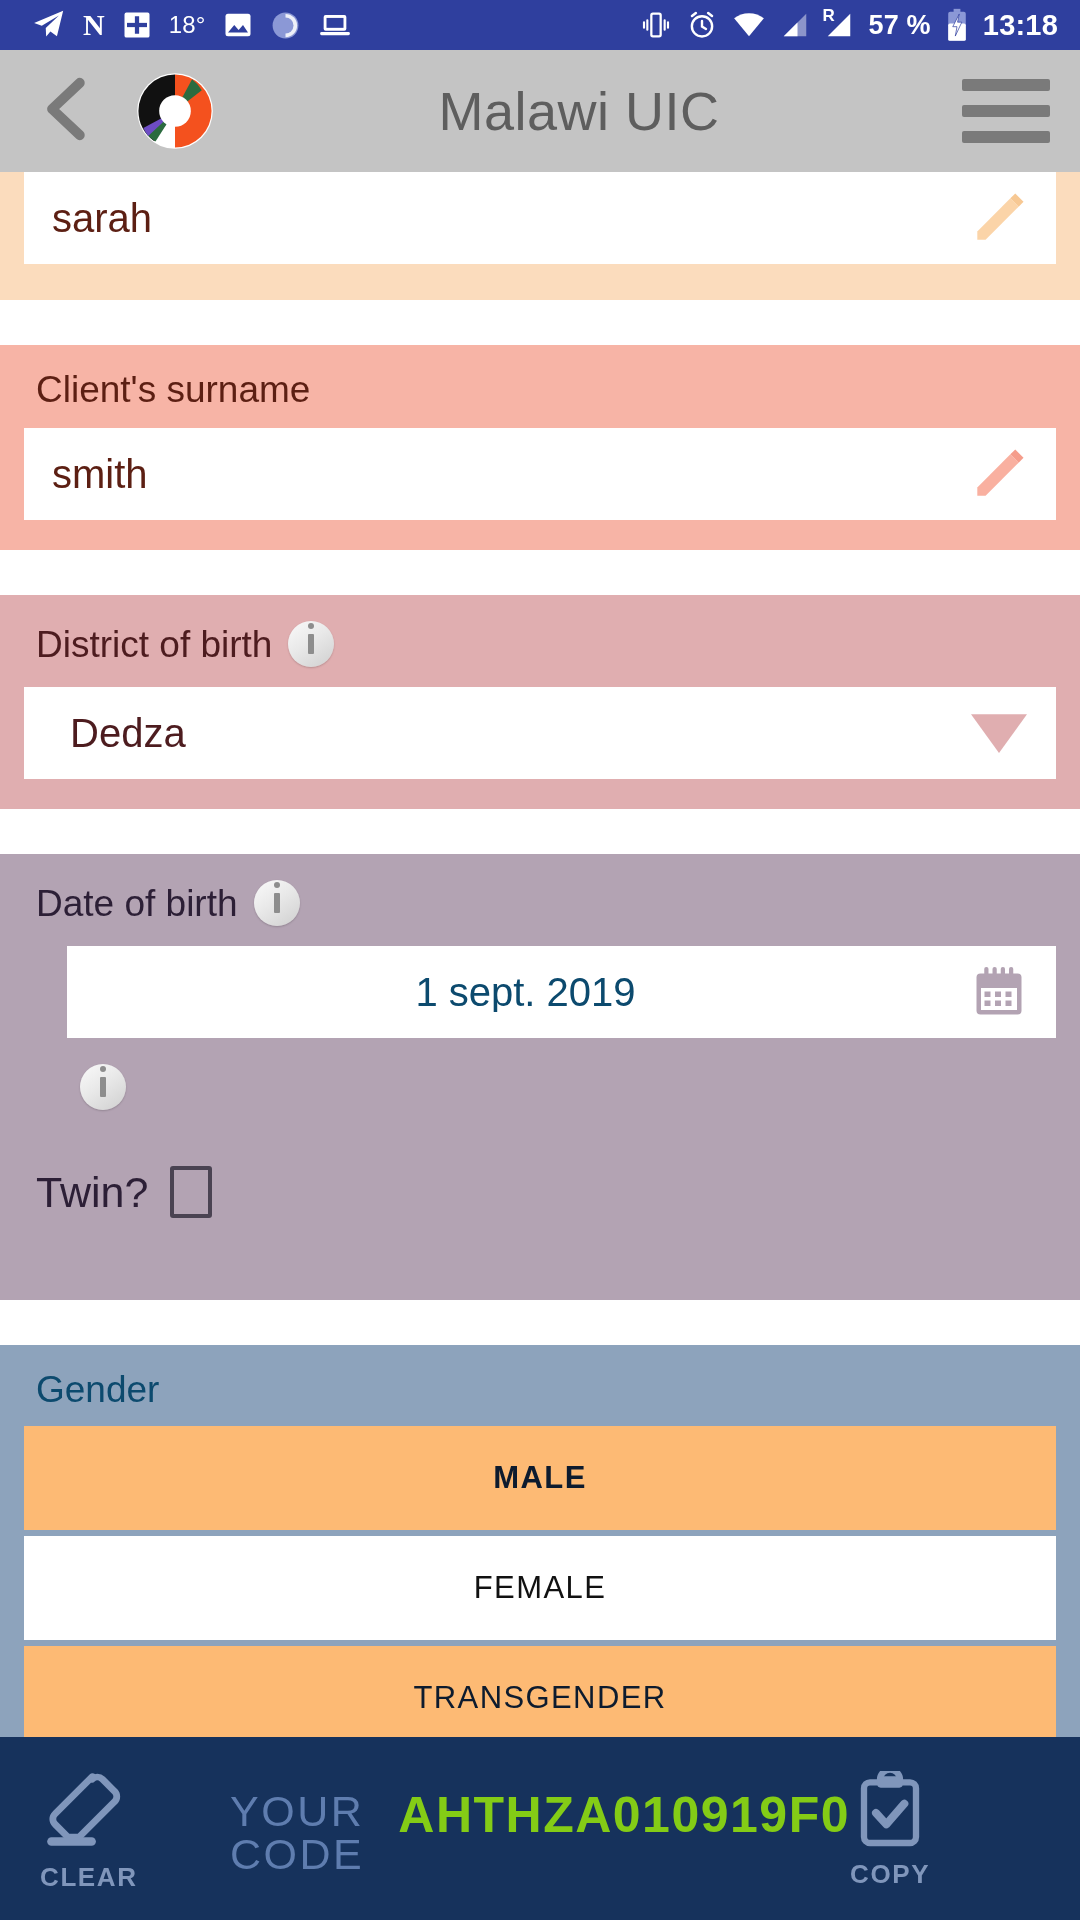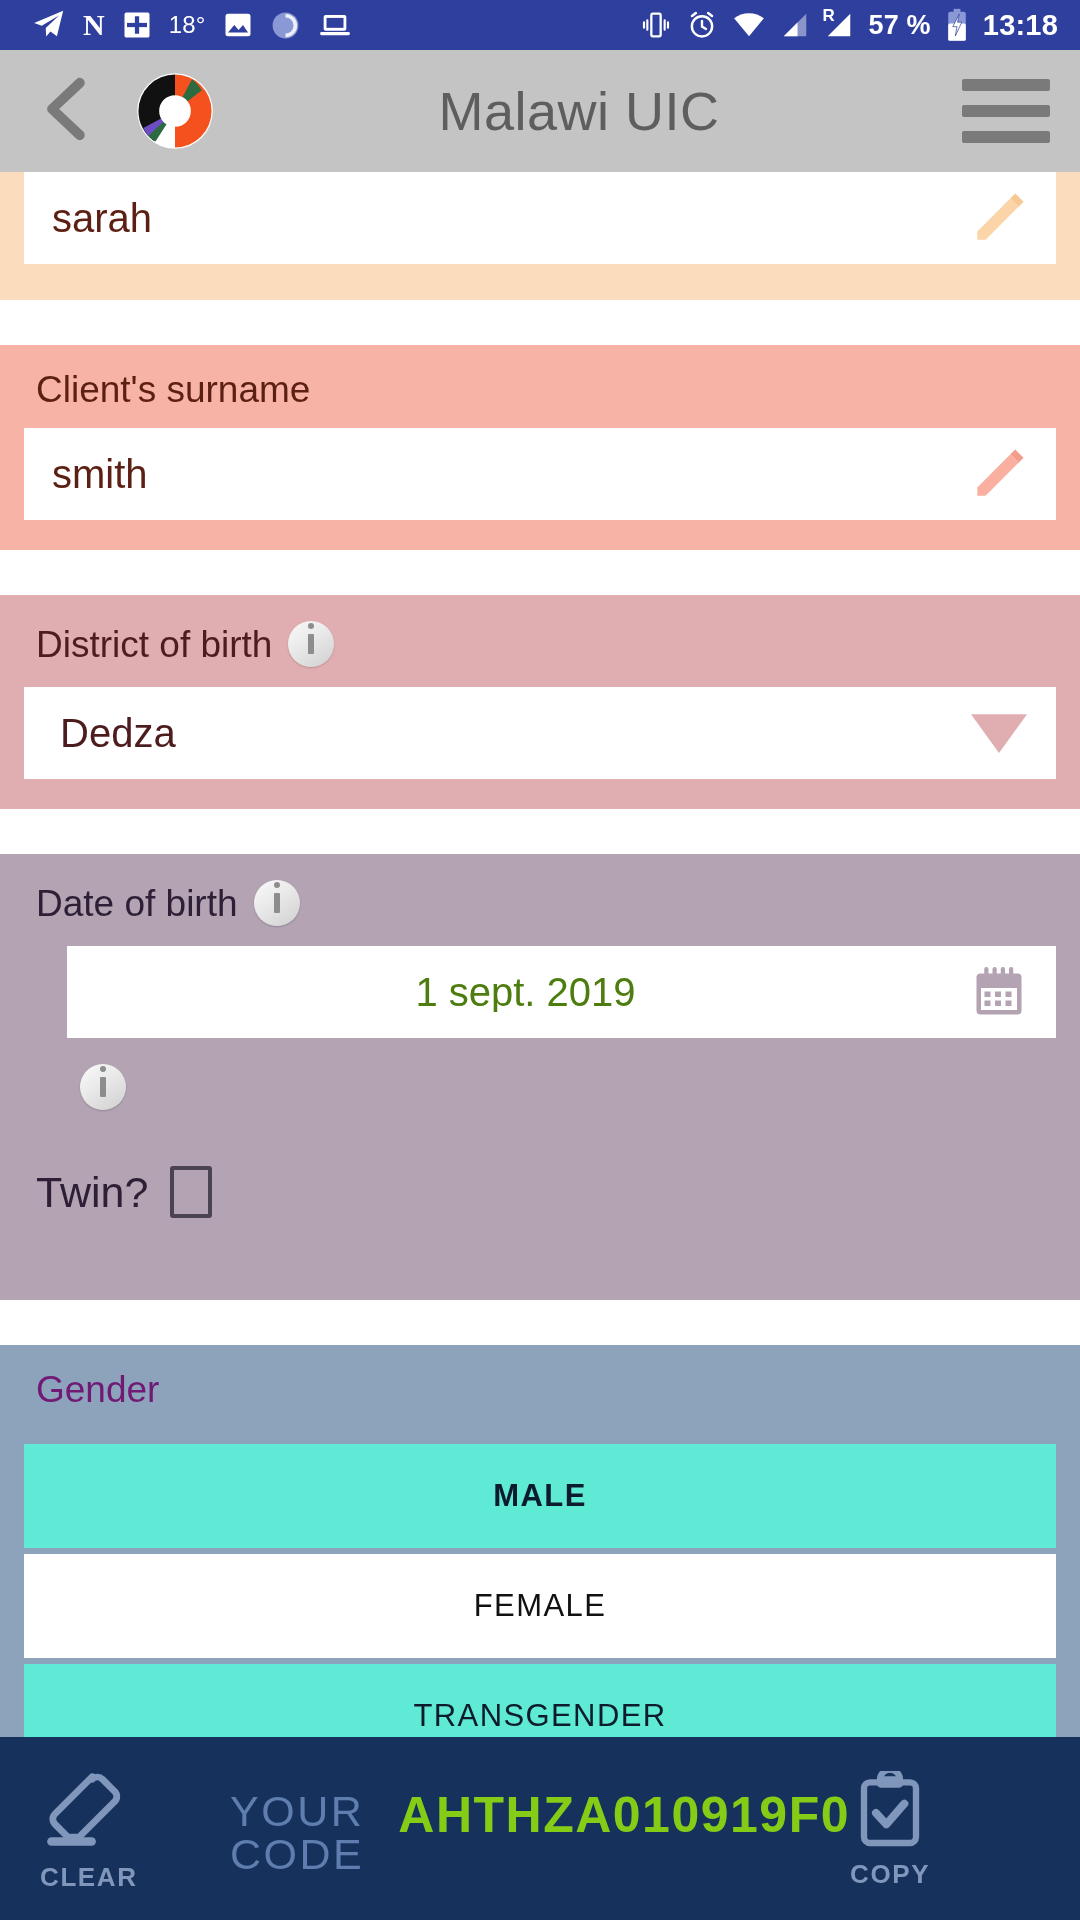--- a/index.html
+++ b/index.html
@@ -211,30 +211,30 @@
   #sec-surname .sec-label { color: #5c1f13; margin-bottom: 20px; }
   #sec-surname .field { color: #5c1f13; }
 
   
   #sec-district {
     background: #e0aeb0;
     padding-top: 26px;
     padding-bottom: 30px;
   }
   #sec-district .sec-label { color: #4d1c1f; margin-bottom: 20px; }
-  #sec-district .field { color: #4d1c1f; padding-left: 36px; }
+  #sec-district .field { color: #4d1c1f; padding-left: 46px; }
 
   
   #sec-dob {
     background: #b3a3b3;
     padding-top: 26px;
     padding-bottom: 18px;
   }
   #sec-dob .sec-label { color: #2c1f36; margin-bottom: 20px; }
-  #sec-dob .field { color: #4d7c0f; margin-left: 43px; }
+  #sec-dob .field { color: #0c4a6e; margin-left: 43px; }
 
   .dob-extra {
     padding: 26px 12px 0 56px;
   }
   .twin-row {
     display: flex;
     align-items: center;
     gap: 22px;
     padding: 56px 0 64px 12px;
   }
@@ -253,35 +253,35 @@
 
   
   #sec-gender {
     background: #8da3bc;
     padding-top: 26px;
     padding-bottom: 34px;
     flex: 1 1 auto;
     display: flex;
     flex-direction: column;
   }
-  #sec-gender .sec-label { color: #701a75; margin-bottom: 36px; }
+  #sec-gender .sec-label { color: #0c4a6e; margin-bottom: 18px; }
   .gender-options {
     display: flex;
     flex-direction: column;
     gap: 6px;
   }
   .gender-opt {
     height: 104px;
     display: flex;
     align-items: center;
     justify-content: center;
     font-size: 31px;
     letter-spacing: 1.4px;
     color: #0d1b2e;
-    background: #5eead4;
+    background: #fdba74;
   }
   .gender-opt.selected {
     background: #ffffff;
     color: #111111;
     font-weight: 400;
   }
   .gender-opt.bold { font-weight: 700; }
 
   
   .bottom-bar {

